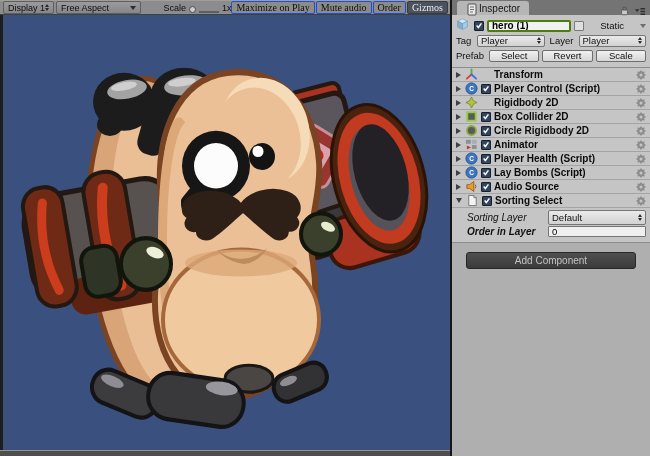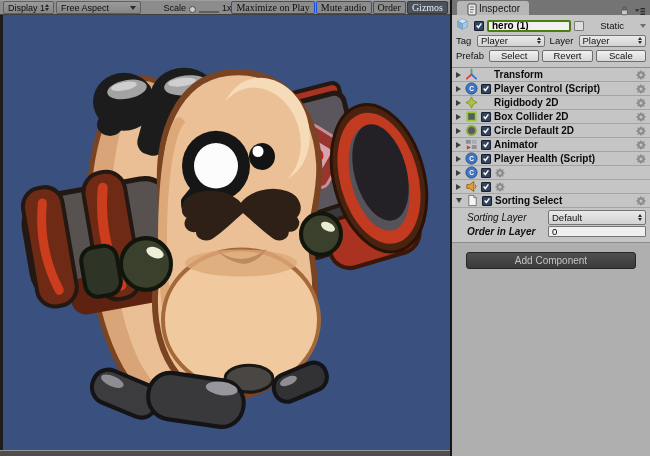--- a/index.html
+++ b/index.html
@@ -393,21 +393,21 @@
           <span class="cicon">
             <svg viewBox="0 0 14 14">
               <circle cx="7" cy="7" r="4.8" fill="#5A5A5A" stroke="#86A93B" stroke-width="2"></circle>
             </svg>
           </span>
           <span class="chk">
             <svg viewBox="0 0 10 10" width="9" height="9">
               <path d="M2 5 l2.2 2.5 L8 2.3" stroke="#FFF" stroke-width="1.8" fill="none"></path>
             </svg>
           </span>
-          <span class="cname">Circle Default 2D</span>
+          <span class="cname">Circle Rigidbody 2D</span>
           <span class="gear">
             <svg viewBox="0 0 16 16">
               <path fill-rule="evenodd" fill="#7E7E7E" d="M14.8 8 L12.25 9.76 L12.81 12.81 L9.76 12.25 L8 14.8 L6.24 12.25 L3.19 12.81 L3.75 9.76 L1.2 8 L3.75 6.24 L3.19 3.19 L6.24 3.75 L8 1.2 L9.76 3.75 L12.81 3.19 L12.25 6.24 Z M10 8 a2 2 0 1 0 -4 0 a2 2 0 1 0 4 0 Z"></path>
             </svg>
           </span>
         </div>
 
         <div class="crow">
           <span class="tri"></span>
           <span class="cicon">
@@ -458,40 +458,42 @@
             <svg viewBox="0 0 14 14">
               <circle cx="7" cy="7" r="6" fill="#3E76C4" stroke="#24508E" stroke-width="1"></circle>
               <text x="7" y="9.6" font-size="7" font-weight="bold" fill="#FFF" text-anchor="middle" font-family="Liberation Sans,sans-serif">C</text>
             </svg>
           </span>
           <span class="chk">
             <svg viewBox="0 0 10 10" width="9" height="9">
               <path d="M2 5 l2.2 2.5 L8 2.3" stroke="#FFF" stroke-width="1.8" fill="none"></path>
             </svg>
           </span>
+          <span class="cname">Lay Bombs (Script)</span>
           <span class="gear">
             <svg viewBox="0 0 16 16">
               <path fill-rule="evenodd" fill="#7E7E7E" d="M14.8 8 L12.25 9.76 L12.81 12.81 L9.76 12.25 L8 14.8 L6.24 12.25 L3.19 12.81 L3.75 9.76 L1.2 8 L3.75 6.24 L3.19 3.19 L6.24 3.75 L8 1.2 L9.76 3.75 L12.81 3.19 L12.25 6.24 Z M10 8 a2 2 0 1 0 -4 0 a2 2 0 1 0 4 0 Z"></path>
             </svg>
           </span>
         </div>
 
         <div class="crow">
           <span class="tri"></span>
           <span class="cicon">
             <svg viewBox="0 0 14 14">
               <path d="M2 5 h3 l4.5 -3.4 v10.8 L5 9 H2 Z" fill="#EF9A2D" stroke="#8A5A12" stroke-width=".9"></path>
               <path d="M11 5 a3.2 3.2 0 0 1 0 4" fill="none" stroke="#8A5A12" stroke-width="1"></path>
             </svg>
           </span>
           <span class="chk">
             <svg viewBox="0 0 10 10" width="9" height="9">
               <path d="M2 5 l2.2 2.5 L8 2.3" stroke="#FFF" stroke-width="1.8" fill="none"></path>
             </svg>
           </span>
+          <span class="cname">Audio Source</span>
           <span class="gear">
             <svg viewBox="0 0 16 16">
               <path fill-rule="evenodd" fill="#7E7E7E" d="M14.8 8 L12.25 9.76 L12.81 12.81 L9.76 12.25 L8 14.8 L6.24 12.25 L3.19 12.81 L3.75 9.76 L1.2 8 L3.75 6.24 L3.19 3.19 L6.24 3.75 L8 1.2 L9.76 3.75 L12.81 3.19 L12.25 6.24 Z M10 8 a2 2 0 1 0 -4 0 a2 2 0 1 0 4 0 Z"></path>
             </svg>
           </span>
         </div>
 
         <div class="crow">
           <span class="tri down"></span>
           <span class="cicon">

